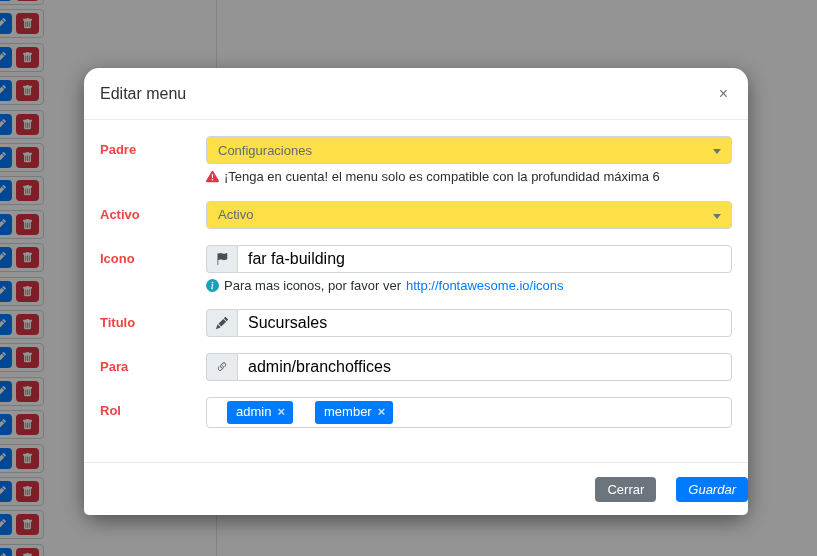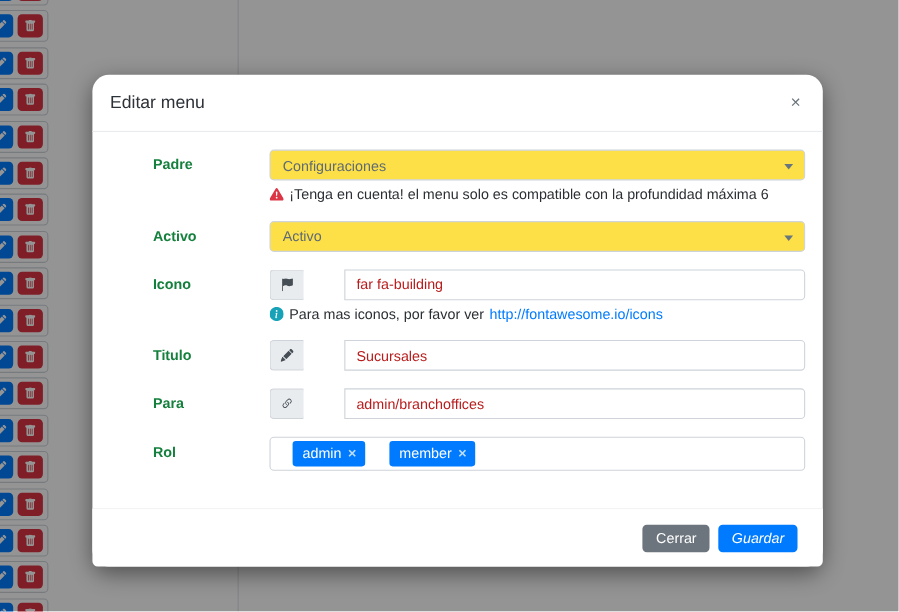--- a/index.html
+++ b/index.html
@@ -39,21 +39,21 @@
     height:52px; padding:0 16px; display:flex; align-items:center;
     justify-content:space-between; border-bottom:1px solid #e9ecef;
   }
   .modal-title { font-size:16px; font-weight:400; color:#2d3238; }
   .close-btn {
     background:none; border:none; font-size:16px; line-height:1;
     color:#6c757d; cursor:pointer; font-family:inherit; padding:4px;
   }
   .modal-body { padding:16px 16px 0 16px; }
   .form-row { display:flex; margin-bottom:16px; }
-  .form-label { width:106px; flex:0 0 106px; padding-top:6px; font-weight:bold; font-size:13px; color:#15803d;margin-left:39px; }
+  .form-label { width:106px; flex:0 0 106px; padding-top:6px; font-weight:bold; font-size:13px; color:#ef4444; }
   .field { flex:1; min-width:0; }
 
   .select-control {
     position:relative; height:28px; border:1px solid #ced4da; border-radius:4px;
     background:#fde047; display:flex; align-items:center; padding:0 24px 0 11px;
     color:#5f6a75; cursor:pointer;
   }
   .select-caret {
     position:absolute; right:10px; top:12px; width:0; height:0;
     border-left:4px solid transparent; border-right:4px solid transparent;
@@ -61,41 +61,41 @@
   }
   .input-group { display:flex; height:28px; }
   .addon {
     width:31px; flex:0 0 31px; background:#e9ecef; border:1px solid #ced4da;
     border-right:none; border-radius:4px 0 0 4px;
     display:flex; align-items:center; justify-content:center; color:#454d55;
   }
   .addon svg { width:12px; height:12px; fill:#454d55; }
   .text-input {
     flex:1; min-width:0; height:28px; border:1px solid #ced4da;
-    border-radius:0 4px 4px 0; padding:0 10px; font-size:13px; color:#b91c1c;
-    font-family:inherit; background:#fff; outline:none;margin-left:37px;
+    border-radius:0 4px 4px 0; padding:0 10px; font-size:16px; color:#000000;
+    font-family:inherit; background:#fff; outline:none;
   }
   .help-line { margin-top:5px; display:flex; align-items:center; gap:5px; font-size:13px; color:#2b2f33; line-height:1.2; }
   .help-line svg { width:13px; height:13px; flex:0 0 13px; }
   .help-link { color:#007bff; text-decoration:none; cursor:pointer; }
 
   .tags-box {
     min-height:30px; border:1px solid #ced4da; border-radius:4px;
     padding:3px 4px; display:flex; align-items:center; gap:6px; background:#fff; cursor:text;
   }
   .tag {
     background:#007bff; color:#fff; border-radius:3px; padding:2px 8px 3px 9px;
     display:inline-flex; align-items:center; gap:6px; font-size:13px; line-height:1.35;margin-left:16px;
   }
   .tag-x { opacity:0.75; font-weight:bold; cursor:pointer; }
 
   .modal-footer {
     position:absolute; left:0; right:0; bottom:0; height:53px;
     border-top:1px solid #e9ecef; border-radius:0 0 5px 5px;
-    display:flex; align-items:center; justify-content:flex-end; gap:8px; padding:0 23px;
+    display:flex; align-items:center; justify-content:flex-end; gap:20px; padding:0 0;
     background:#fff;
   }
   .btn {
     height:25px; padding:0 12px; border:none; border-radius:4px;
     color:#fff; font-size:13px; font-family:inherit; cursor:pointer;
   }
   .btn-secondary { background:#6c757d; }
   .btn-primary  { background:#007bff;font-style:italic; }
 </style>
 </head>

